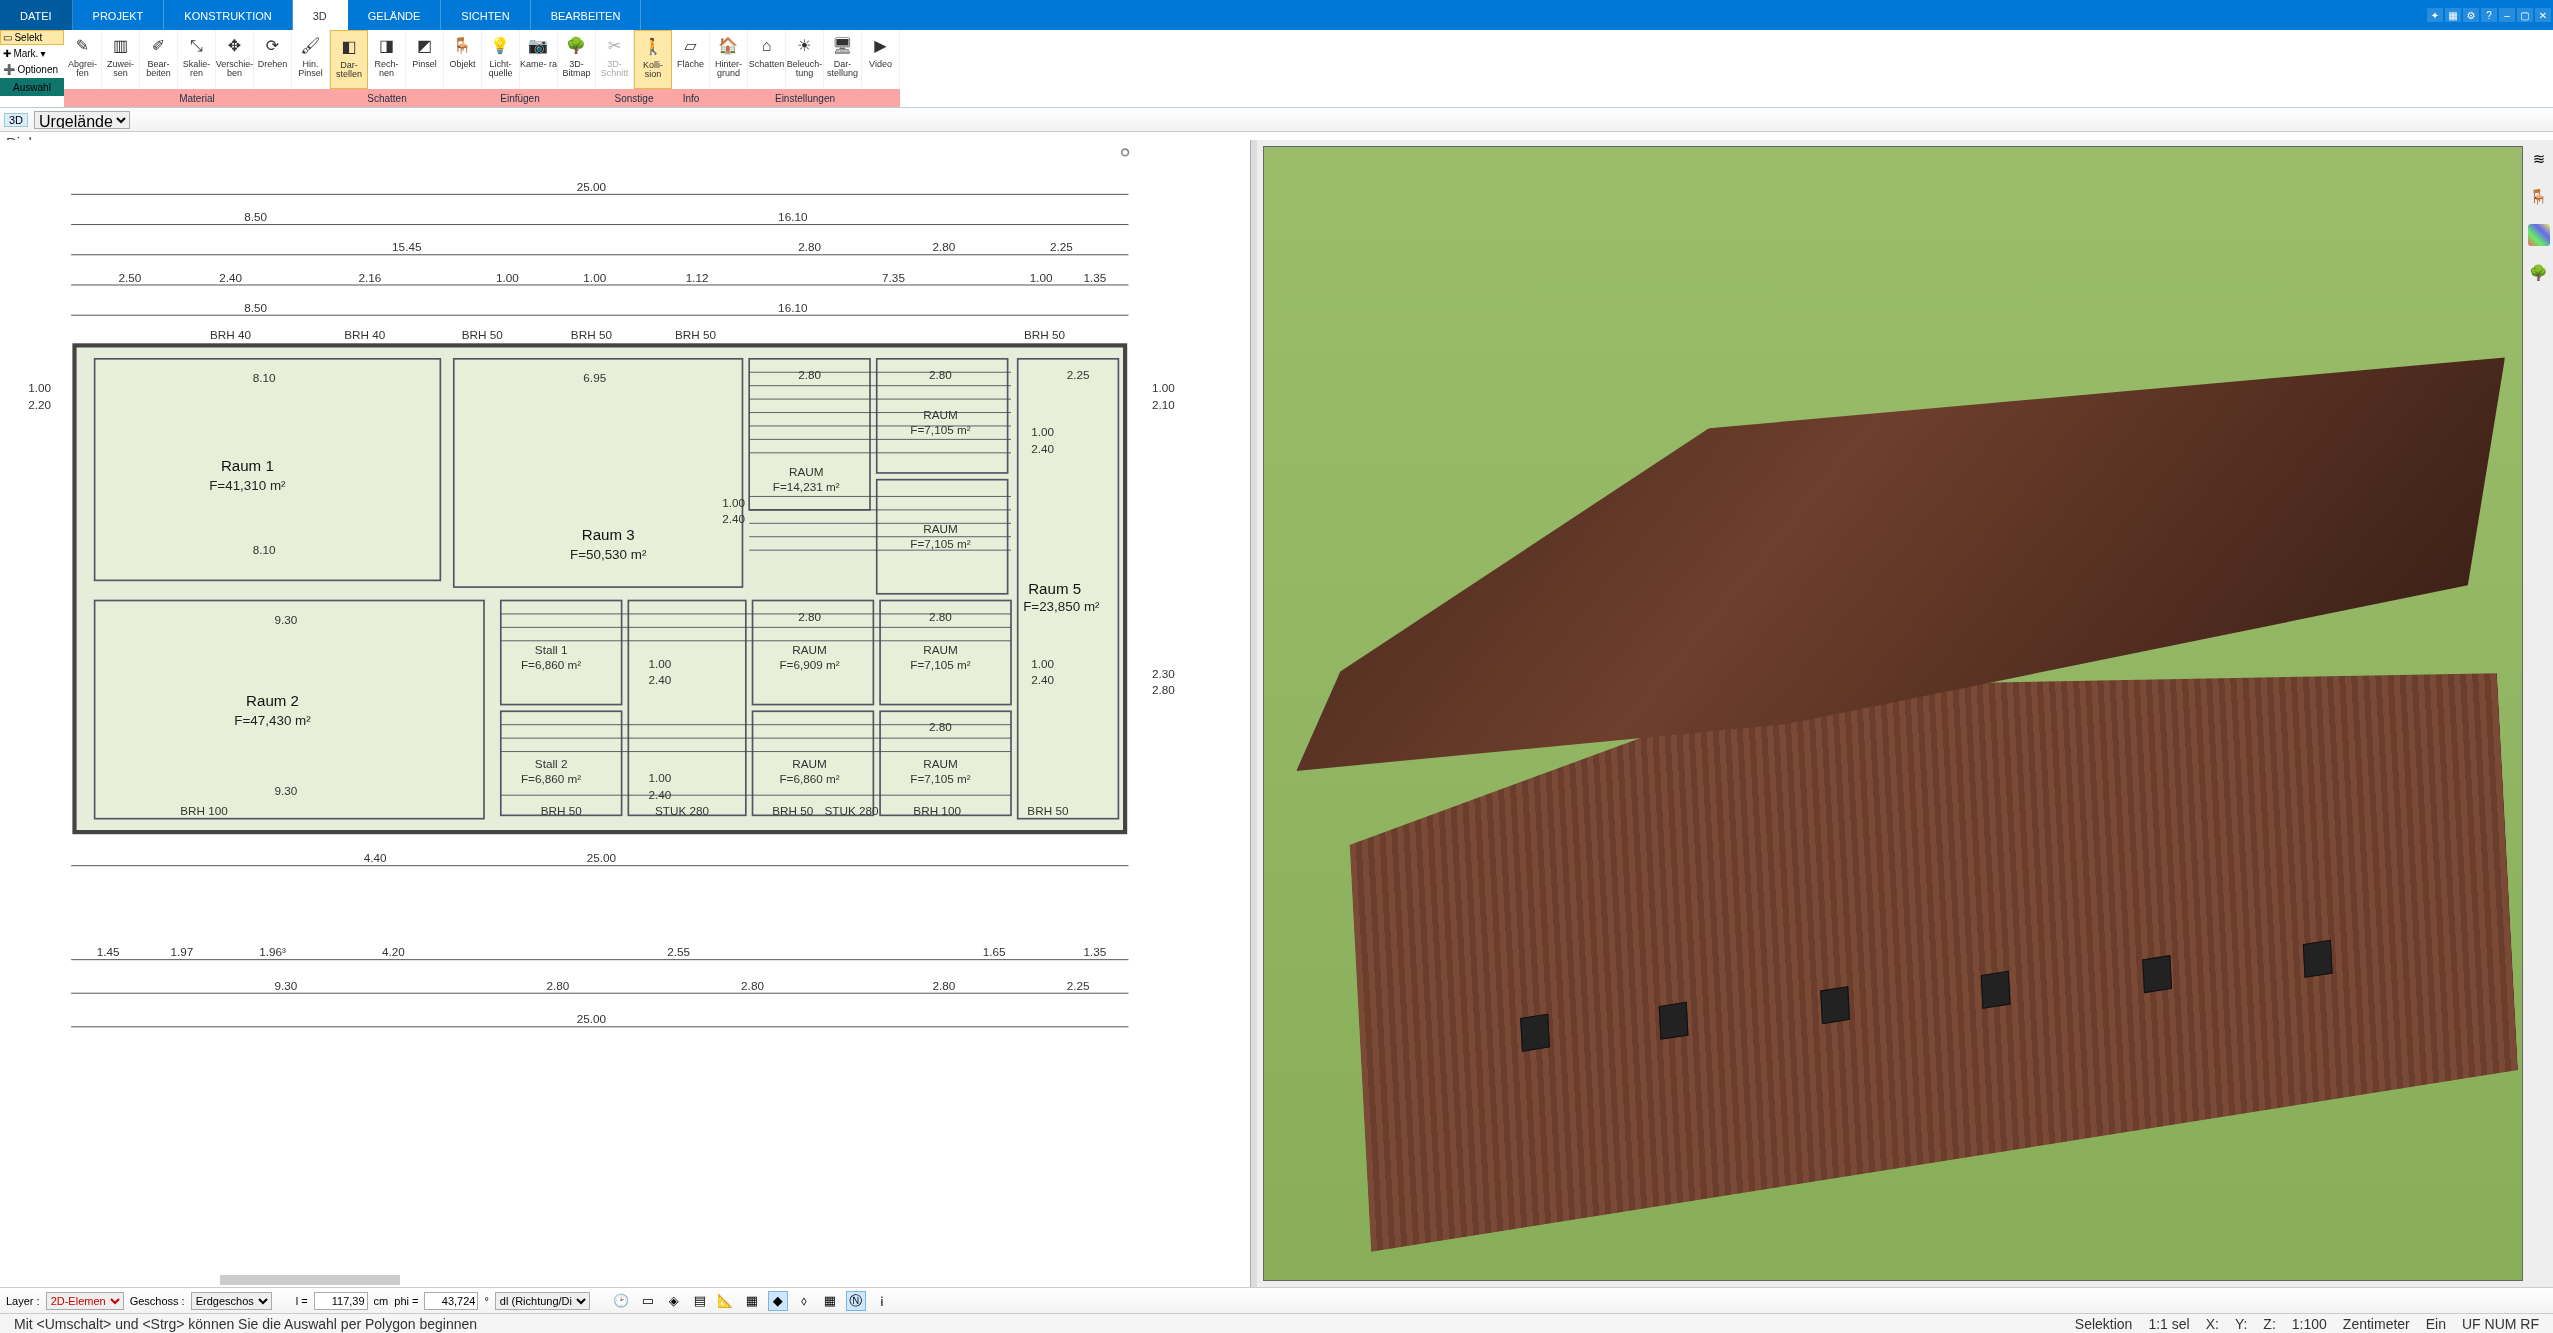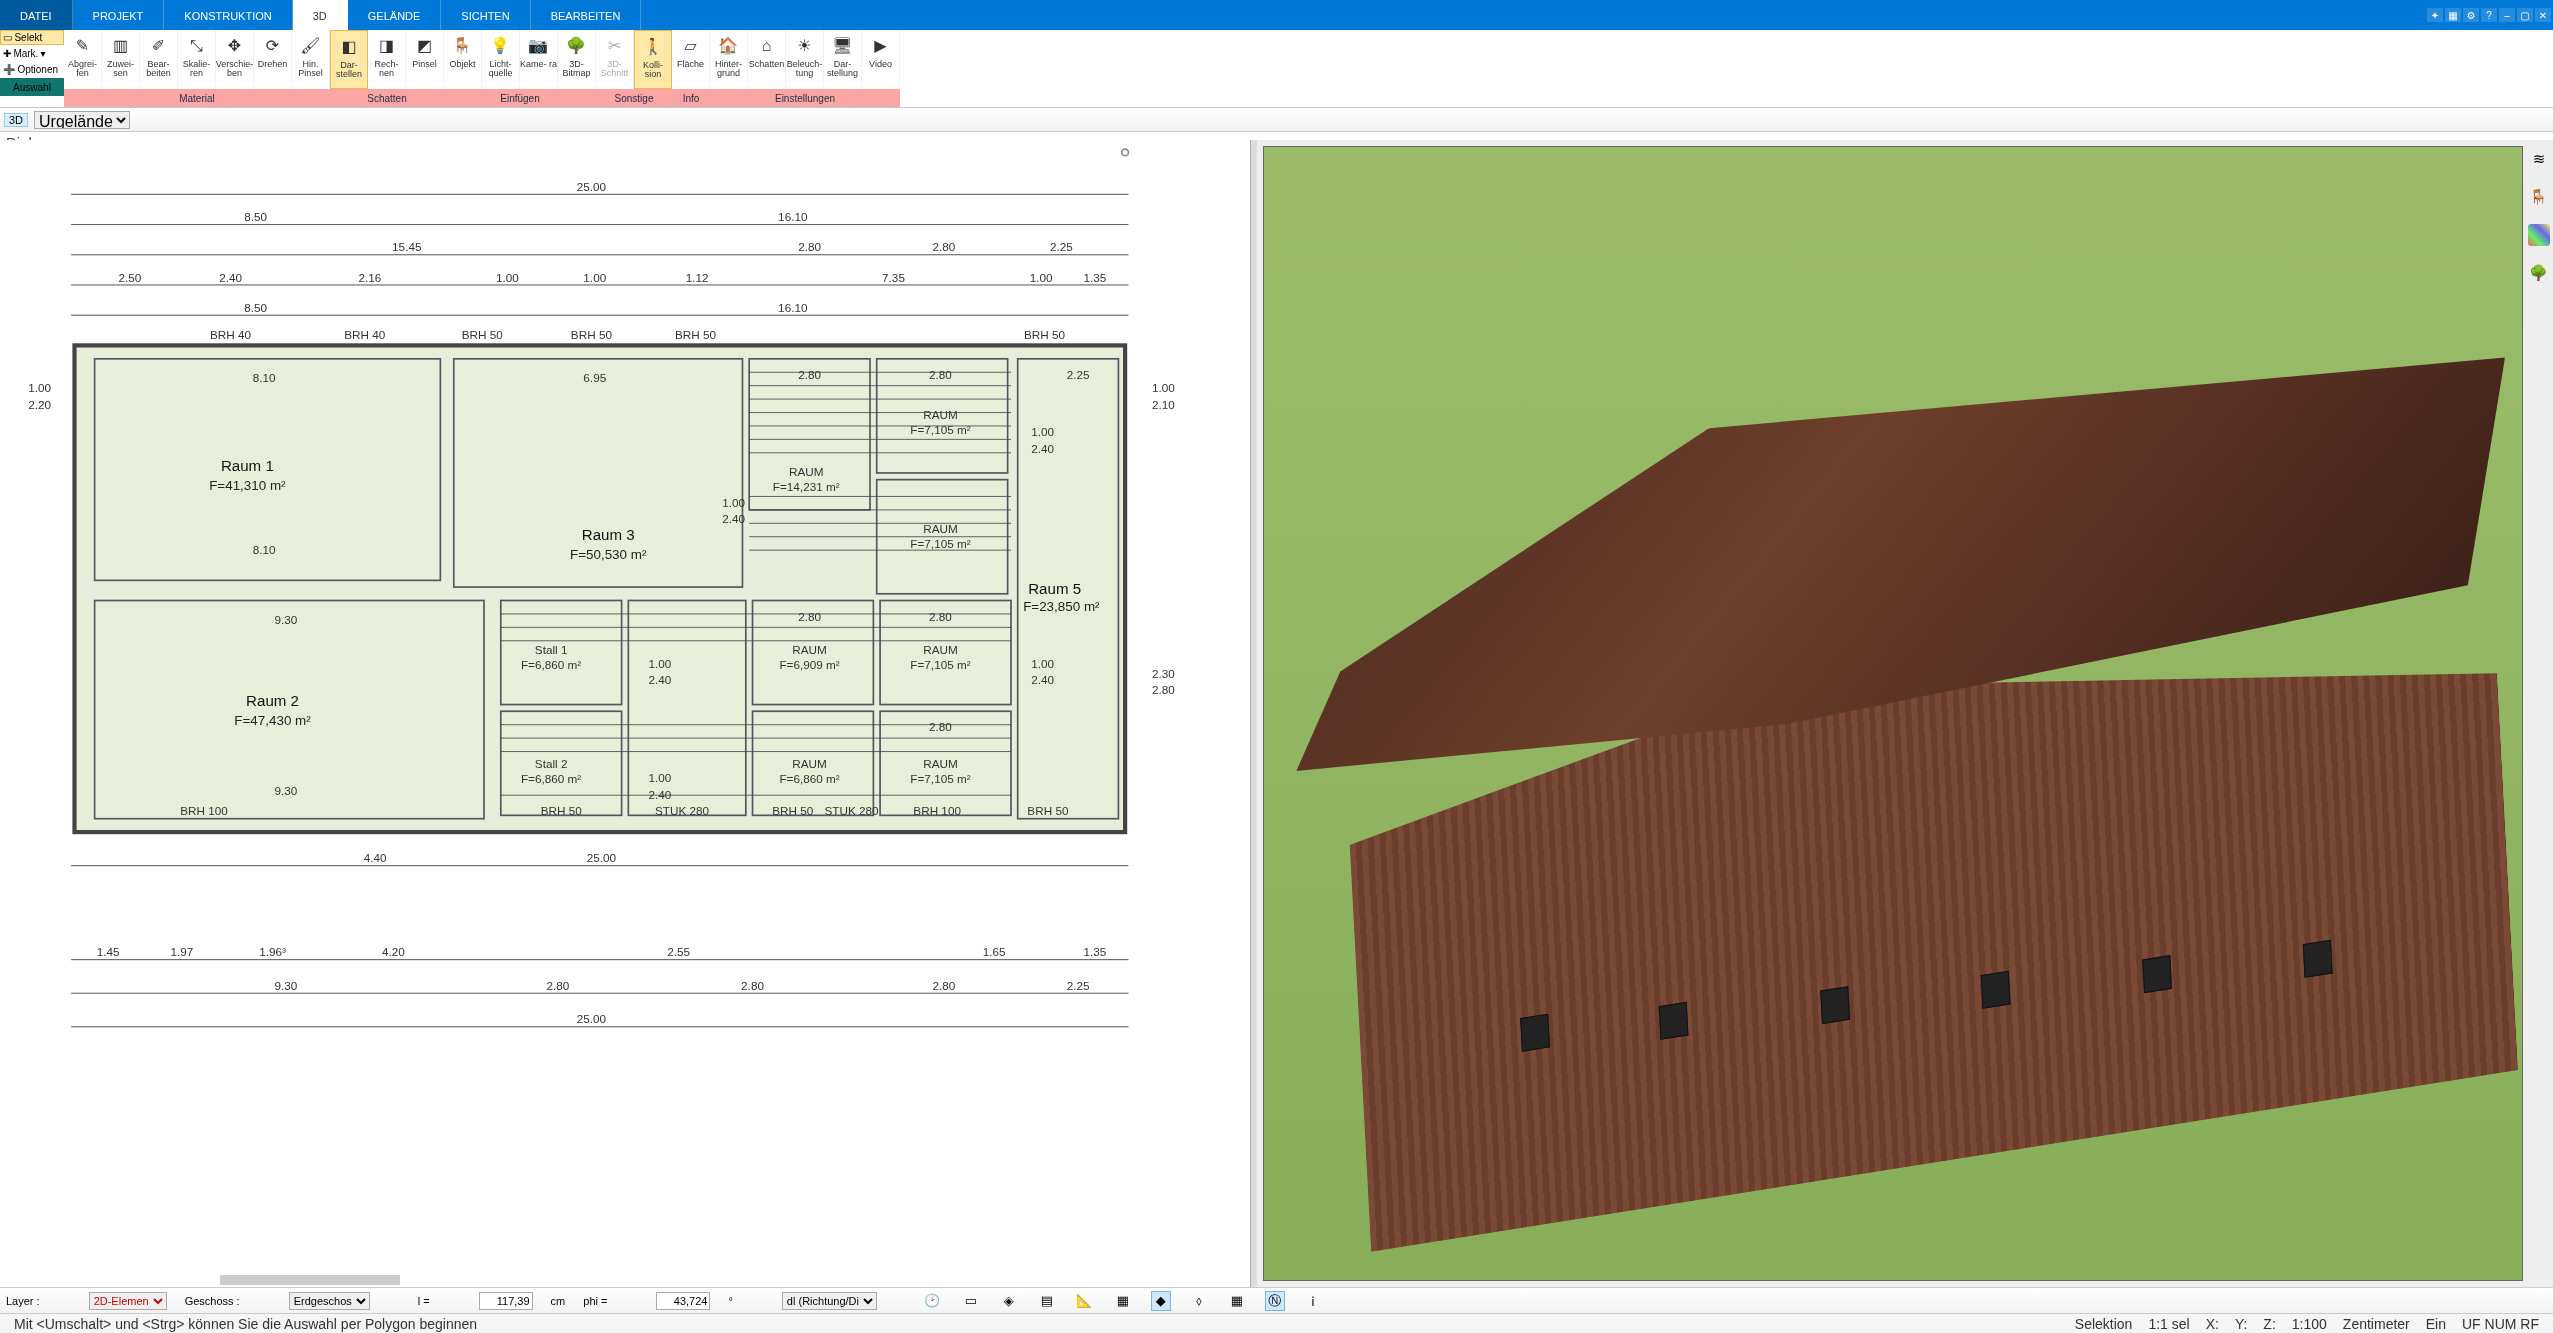--- a/index.html
+++ b/index.html
@@ -81,23 +81,23 @@
 .right-palette .pi { width:22px; height:22px; display:flex; align-items:center; justify-content:center; font-size:15px; cursor:pointer;}
 
 
 .plan-svg { position:absolute; inset: 4px 4px 14px 4px; }
 .plan-scroll { position:absolute; bottom:2px; left:220px; width:180px; height:10px; background:#ccc; }
 
 
 .bottombar {
   position:absolute; left:0; right:0; bottom:20px; height:26px;
   border-top:1px solid #ccc; background:linear-gradient(#fff,#f3f3f3);
-  display:flex; align-items:center; font-size:11px; gap:18px; padding:0 6px;
-}
-.bottombar select, .bottombar input { font-size:11px; height:18px; border:1px solid #aaa;margin-left:31px; }
+  display:flex; align-items:center; font-size:11px; gap:6px; padding:0 6px;
+}
+.bottombar select, .bottombar input { font-size:11px; height:18px; border:1px solid #aaa; }
 .bottombar input { width:54px; text-align:right; padding-right:2px;}
 .bottombar .tbicon { width:20px; height:20px; display:inline-flex; align-items:center; justify-content:center; border:1px solid transparent; font-size:13px; cursor:pointer;}
 .bottombar .tbicon.active { background:#cfe6ff; border-color:#7ab5e6;}
 
 
 .statusbar {
   position:absolute; left:0; right:0; bottom:0; height:20px;
   background:#f5f5f5; border-top:1px solid #ccc; font-size:14px;
   display:flex; align-items:center; padding:0 6px; color:#333;
 }

